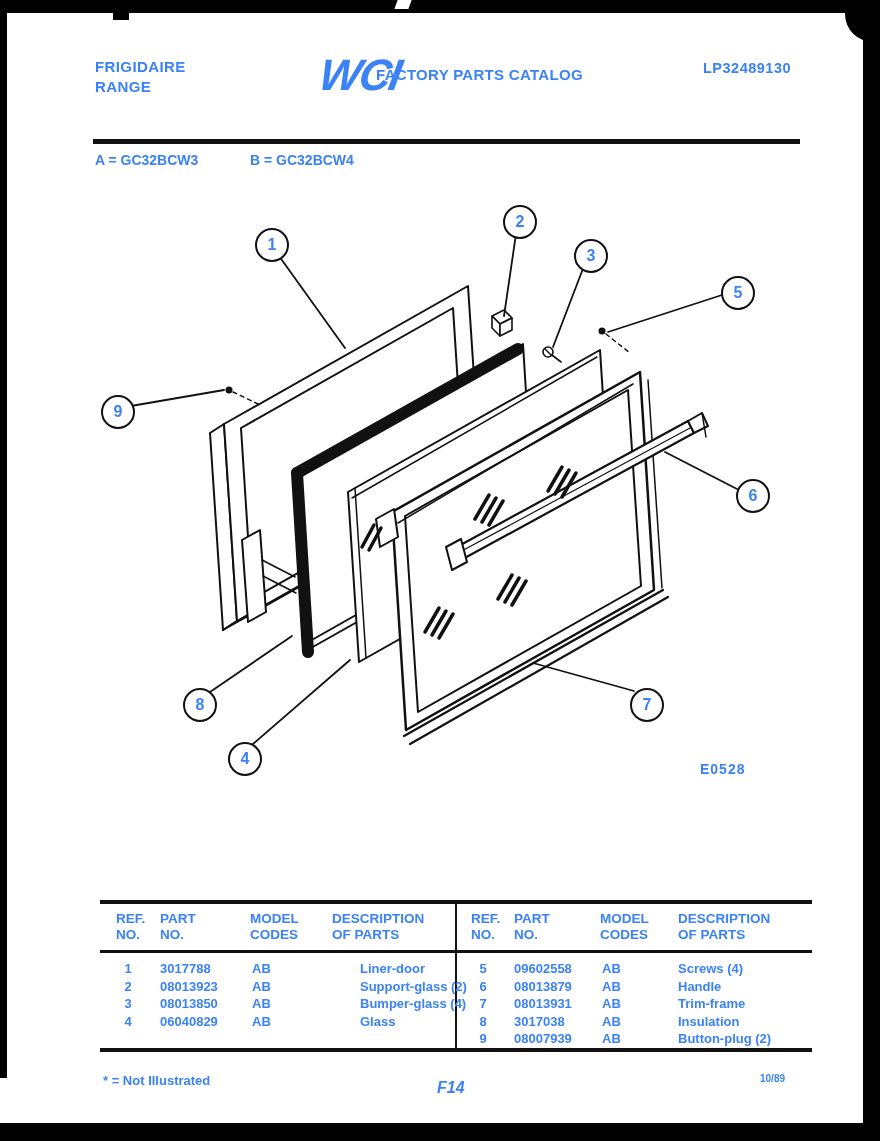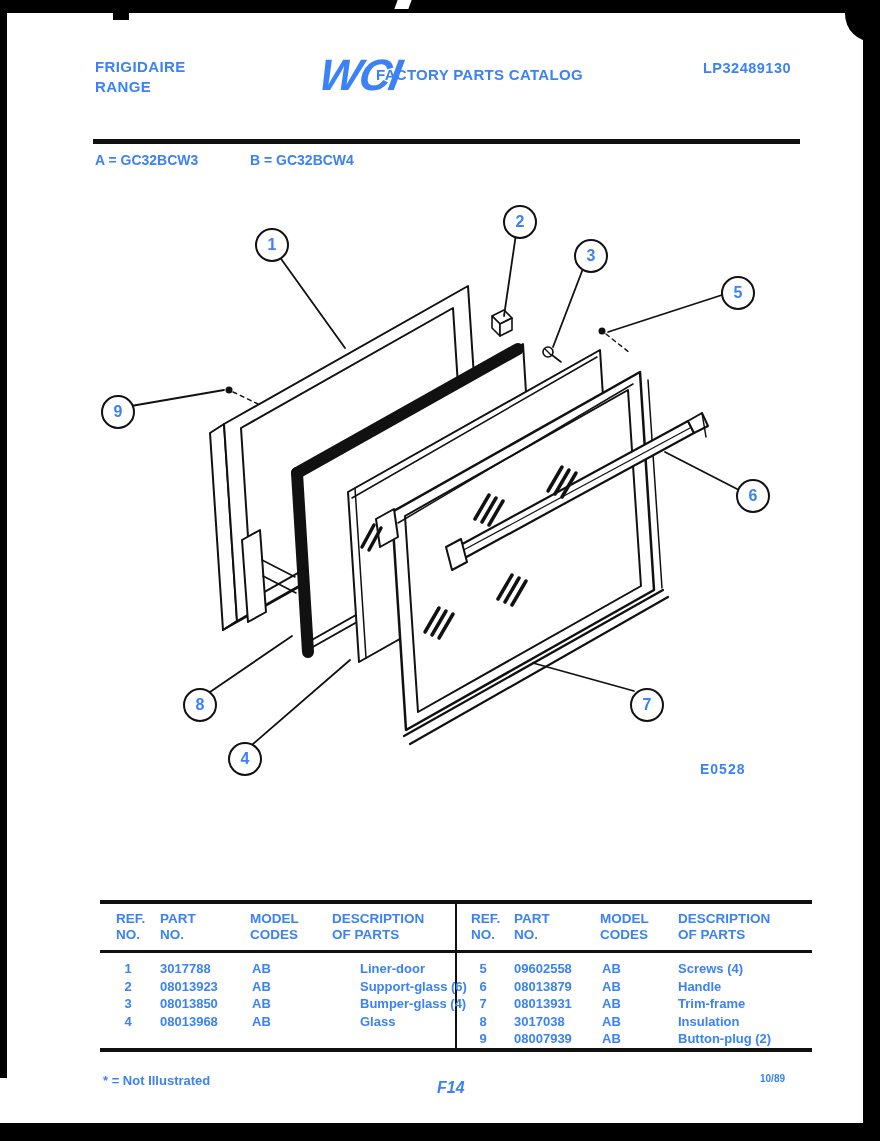--- a/index.html
+++ b/index.html
@@ -205,31 +205,31 @@
         <div class="pt-row">
           <span class="c-ref">1</span>
           <span class="c-part">3017788</span>
           <span class="c-model">AB</span>
           <span class="c-desc">Liner-door</span>
         </div>
         <div class="pt-row">
           <span class="c-ref">2</span>
           <span class="c-part">08013923</span>
           <span class="c-model">AB</span>
-          <span class="c-desc">Support-glass (6)</span>
+          <span class="c-desc">Support-glass (2)</span>
         </div>
         <div class="pt-row">
           <span class="c-ref">3</span>
           <span class="c-part">08013850</span>
           <span class="c-model">AB</span>
           <span class="c-desc">Bumper-glass (4)</span>
         </div>
         <div class="pt-row">
           <span class="c-ref">4</span>
-          <span class="c-part">08013968</span>
+          <span class="c-part">06040829</span>
           <span class="c-model">AB</span>
           <span class="c-desc">Glass</span>
         </div>
       </div>
     </div>
 
     <div class="pt-half pt-right">
       <div class="pt-h h-ref">
         <div>REF.</div>
           <div>NO.</div>

